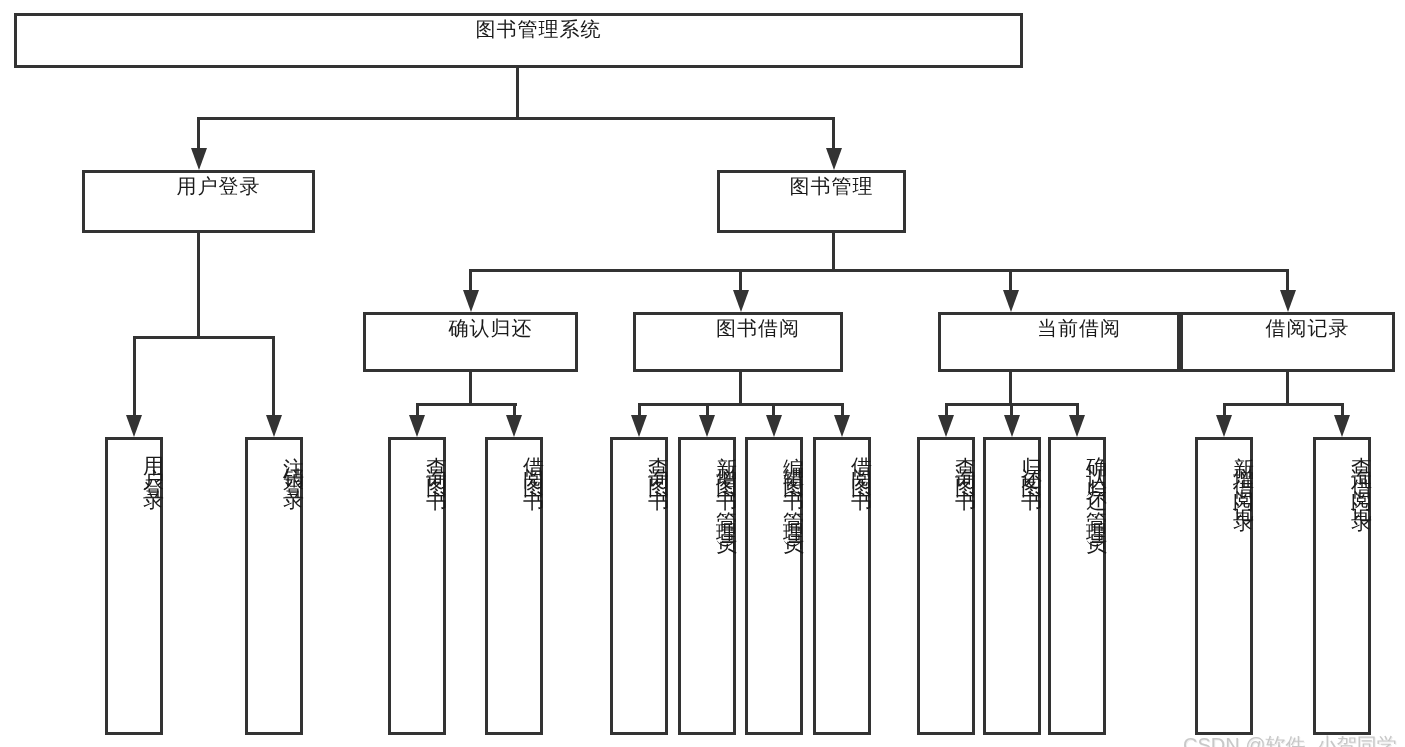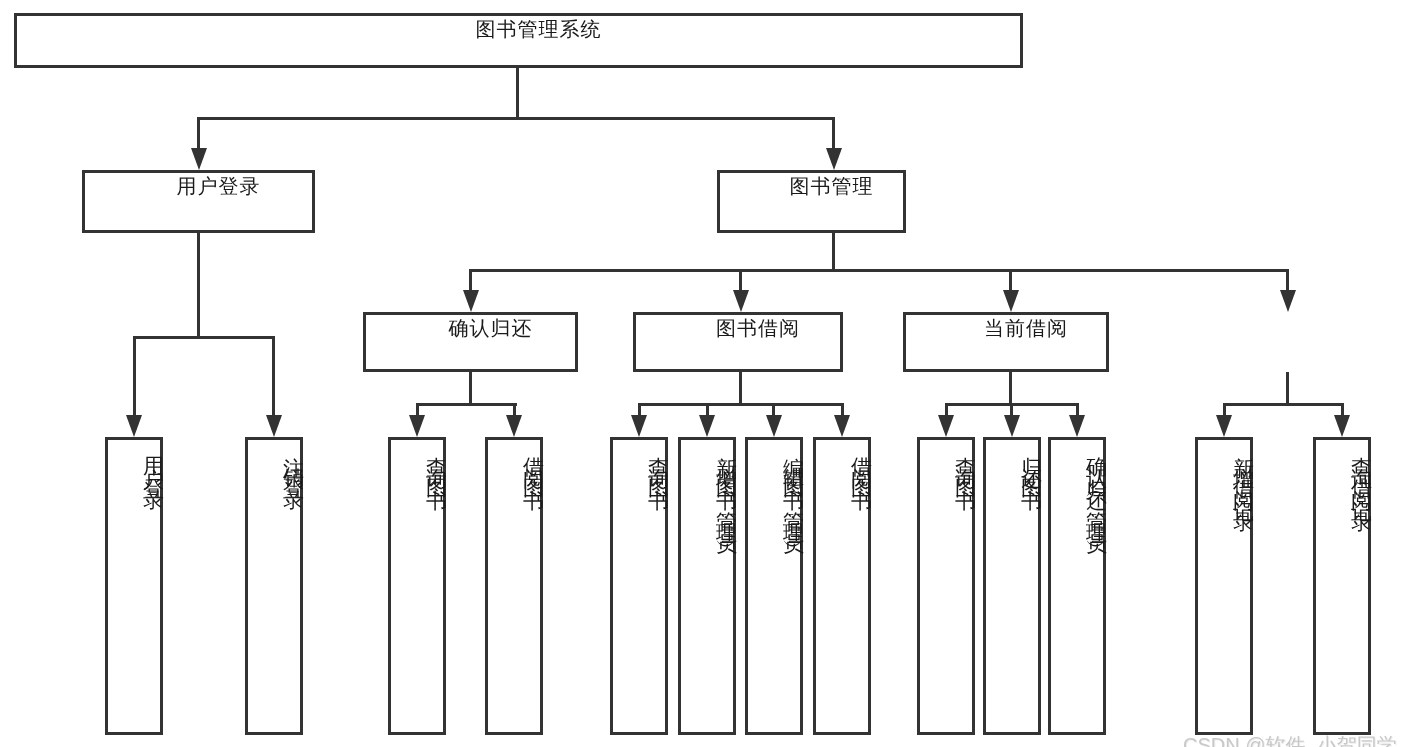--- a/index.html
+++ b/index.html
@@ -100,22 +100,25 @@
   <div class="arrow" style="left:1003px; top:290px"></div>
   <div class="vline" style="left:1286px; top:269px; height:23px"></div>
   <div class="arrow" style="left:1280px; top:290px"></div>
 
   <div class="box" style="left:363px; top:312px; width:215px; height:60px">
     <span class="h-label">确认归还</span>
   </div>
   <div class="box" style="left:633px; top:312px; width:210px; height:60px">
     <span class="h-label">图书借阅</span>
   </div>
-  <div class="box" style="left:903px; top:312px; width:206px; height:60px">
+  <div class="box" style="left:938px; top:312px; width:242px; height:60px">
     <span class="h-label">当前借阅</span>
+  </div>
+  <div class="box" style="left:1180px; top:312px; width:215px; height:60px">
+    <span class="h-label">借阅记录</span>
   </div>
 
   <div class="vline" style="left:469px; top:372px; height:34px"></div>
   <div class="hline" style="left:416px; top:403px; width:101px"></div>
   <div class="vline" style="left:416px; top:403px; height:14px"></div>
   <div class="arrow" style="left:409px; top:415px"></div>
   <div class="vline" style="left:513px; top:403px; height:14px"></div>
   <div class="arrow" style="left:506px; top:415px"></div>
 
   <div class="vline" style="left:739px; top:372px; height:34px"></div>

